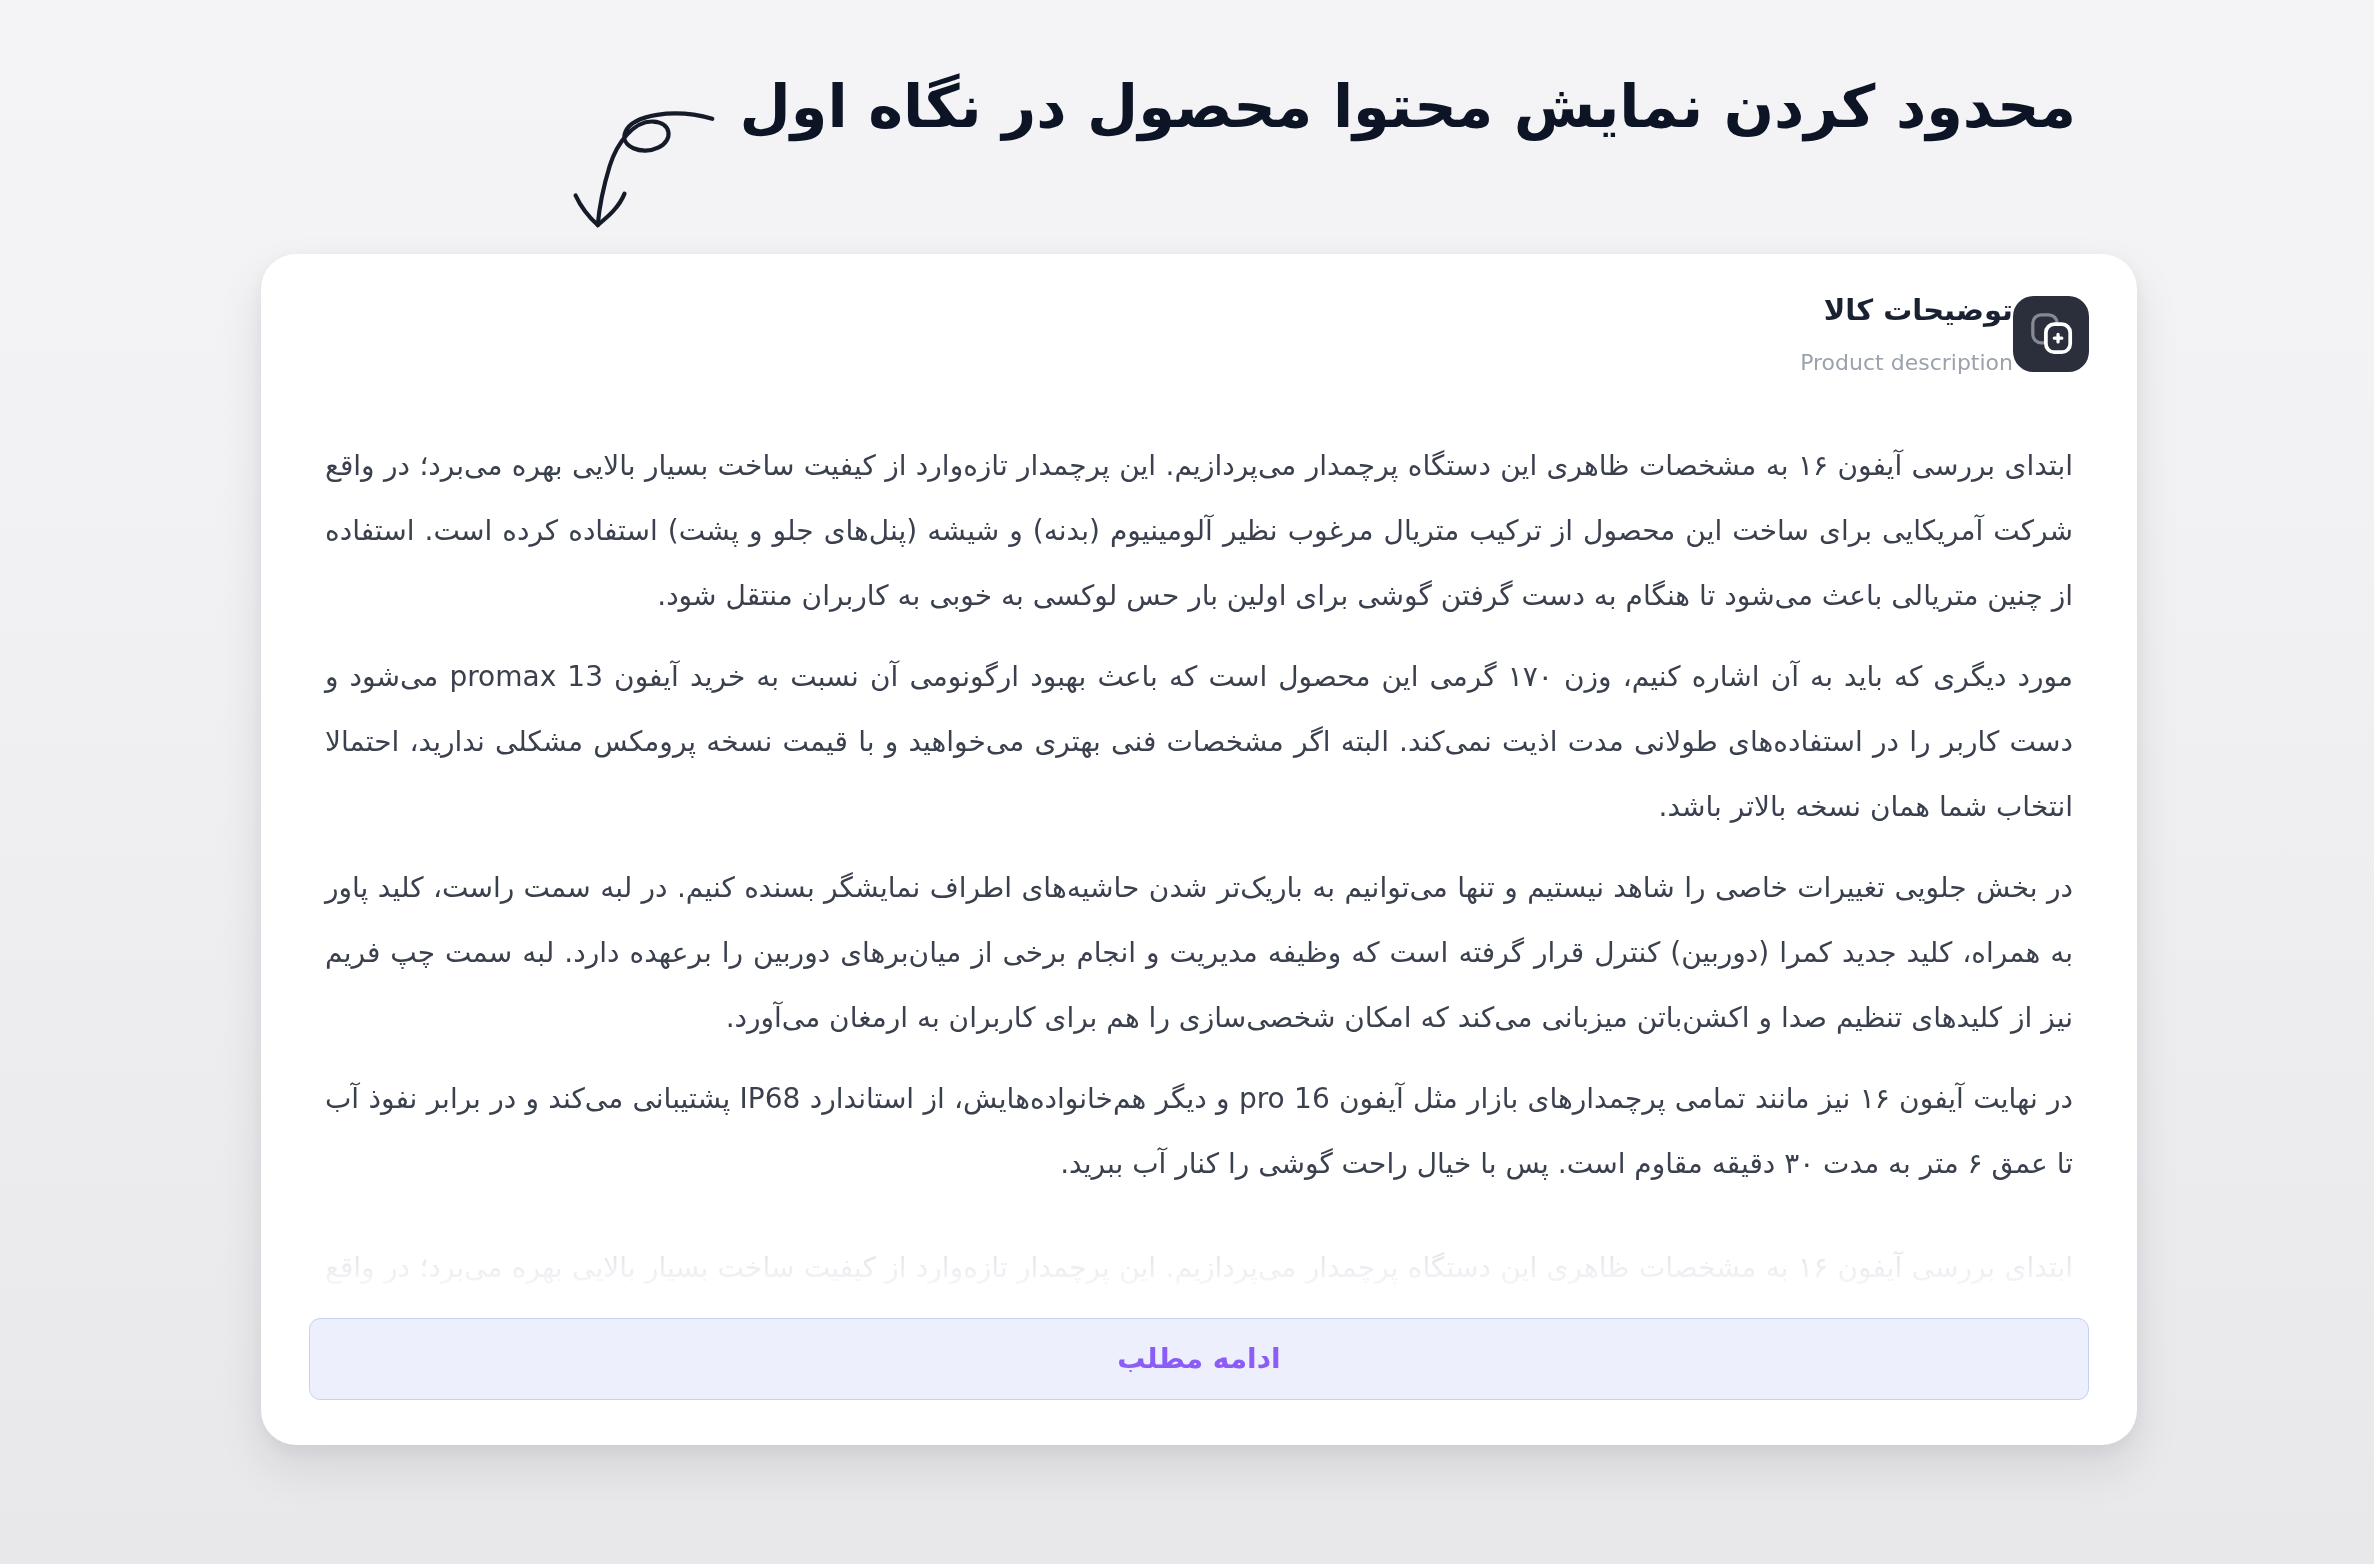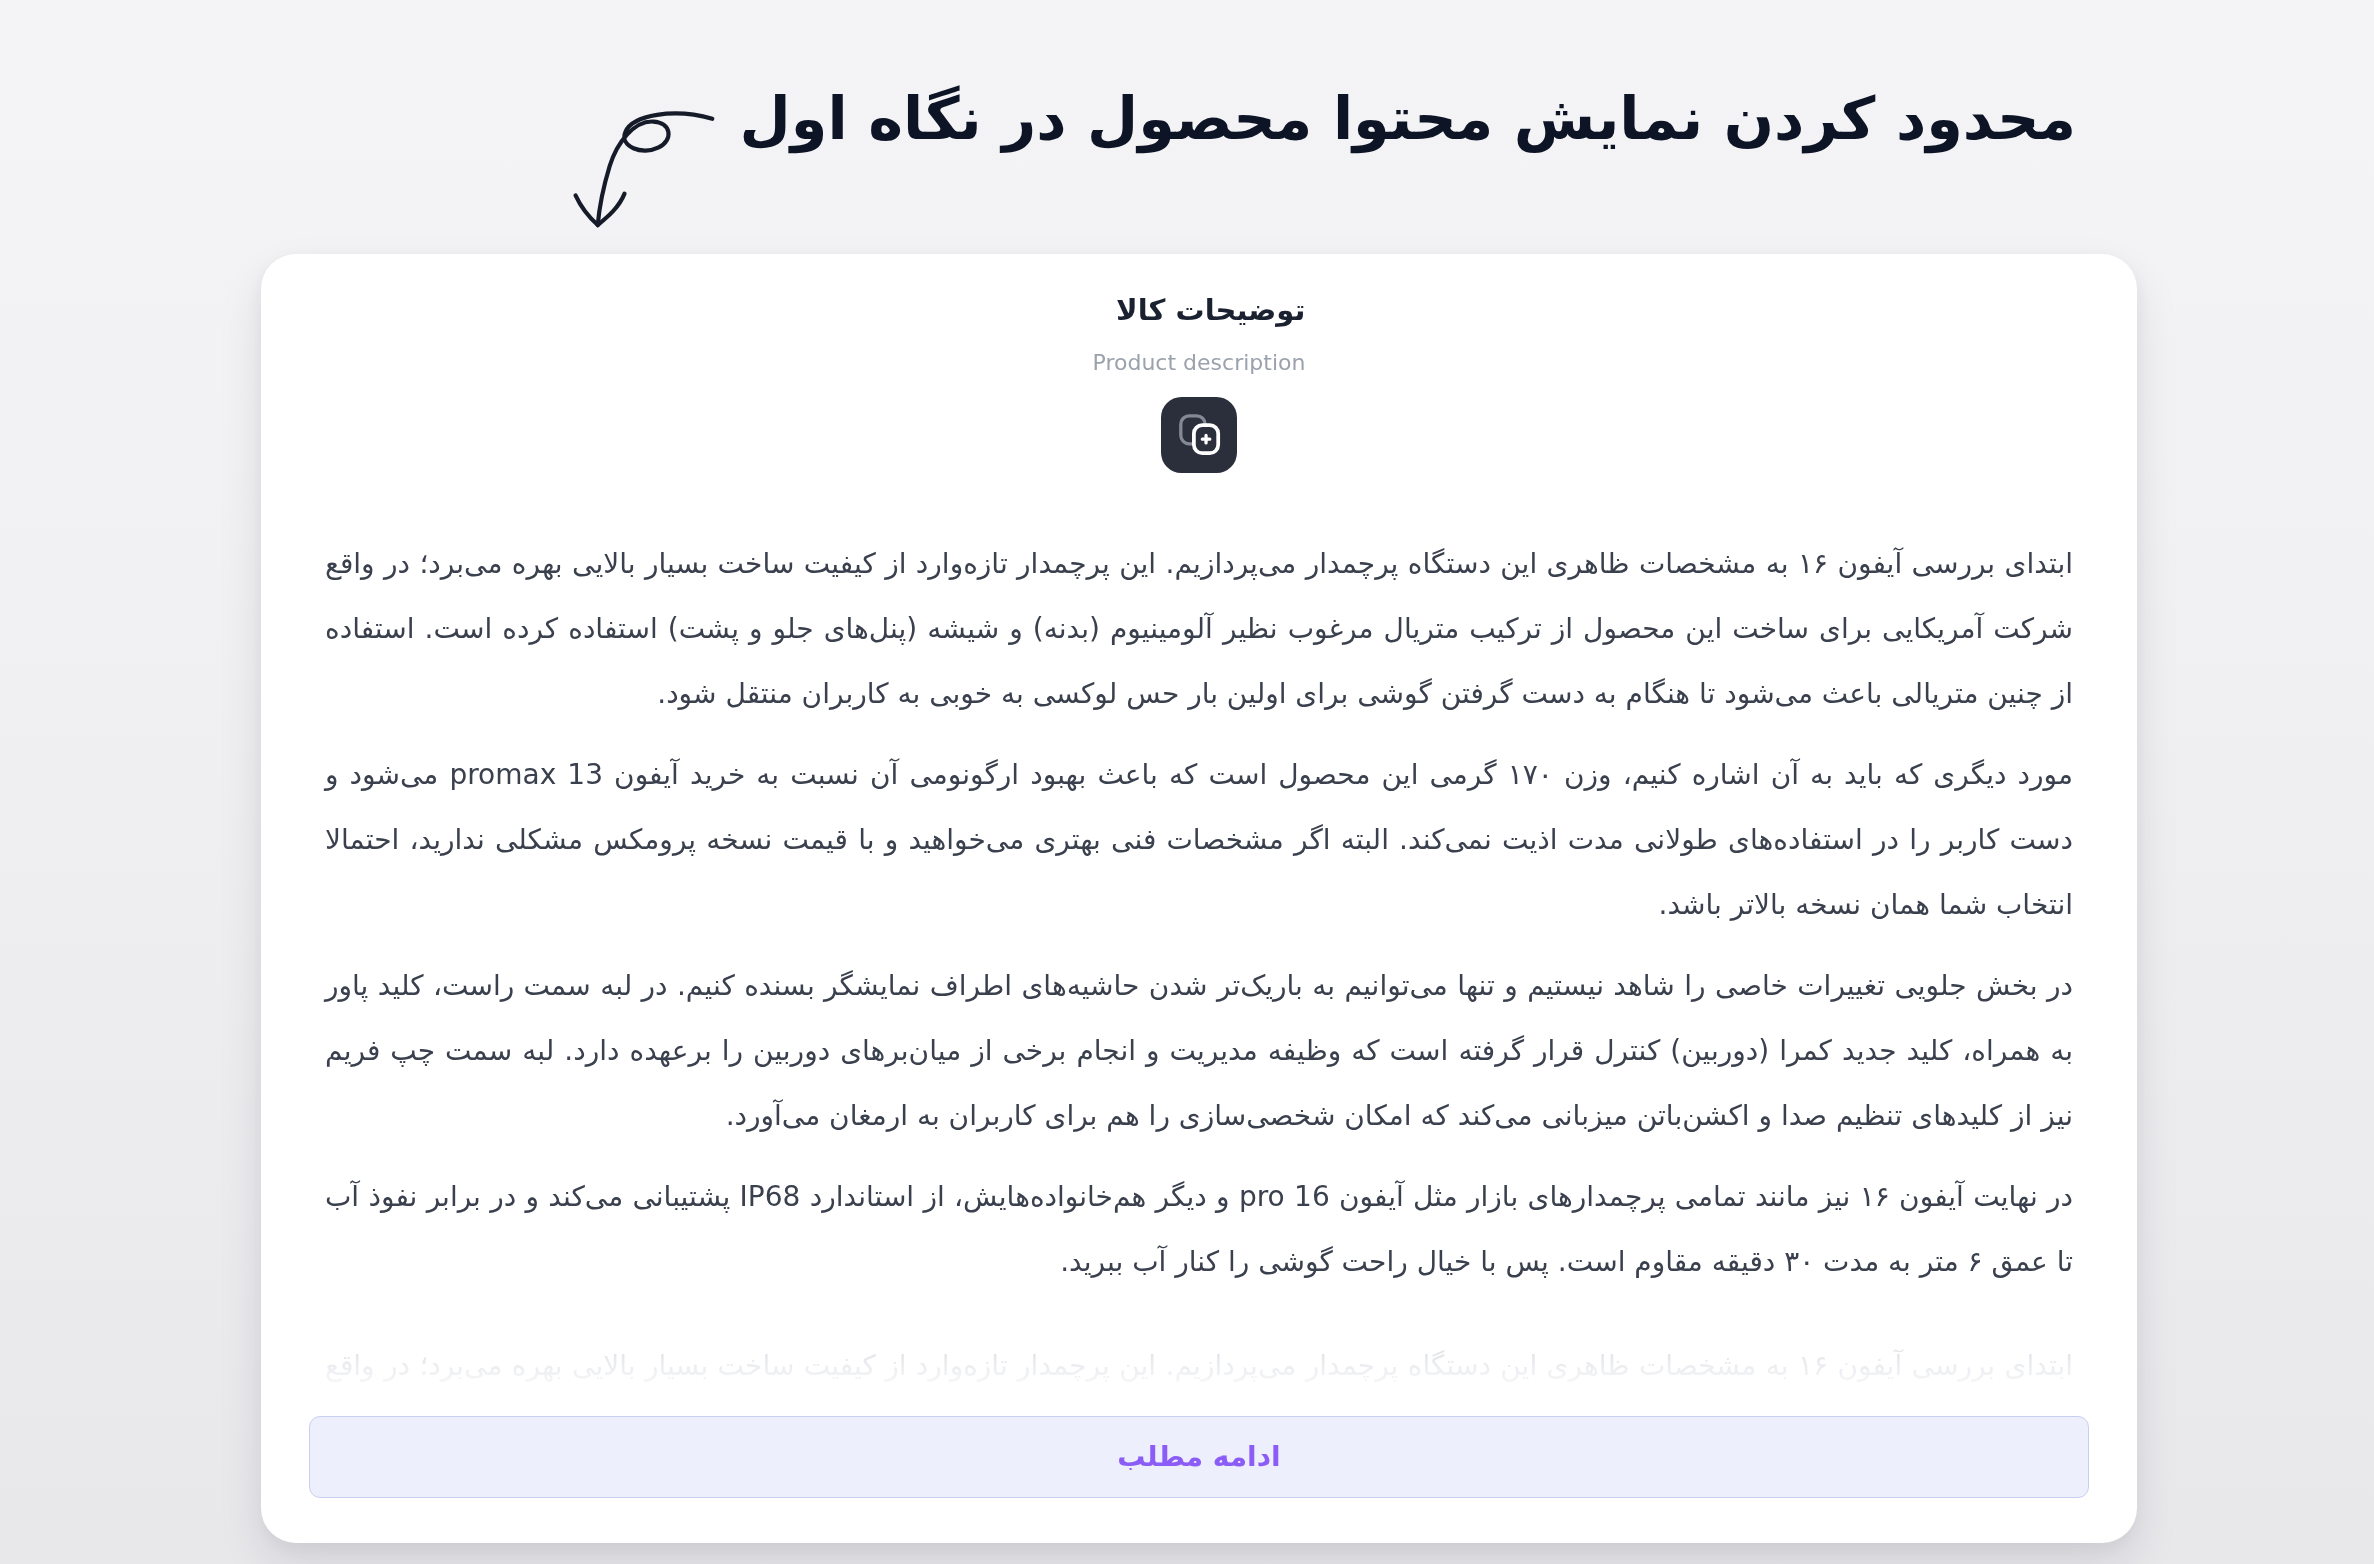--- a/index.html
+++ b/index.html
@@ -10,21 +10,21 @@
     position: relative;
     width: 2375px;
     height: 1565px;
     overflow: hidden;
     background: linear-gradient(180deg, #f4f4f6 0%, #f2f2f4 30%, #ededef 65%, #e8e8eb 100%);
   }
 
   
   .hero-title {
     position: absolute;
-    top: 84px;
+    top: 72px;
     right: 299px;
     direction: rtl;
     font-size: 59px;
     font-weight: 800;
     letter-spacing: -0.9px;
     color: #0d1426;
     text-align: center;
   }
 
   .arrow-doodle {
@@ -43,24 +43,23 @@
     width: 1876px;
     min-height: 1176px;
     background: #ffffff;
     border-radius: 35px;
     box-shadow: 0 22px 46px rgba(30, 34, 50, 0.10), 0 5.6px 15px rgba(30, 34, 50, 0.05);
     padding: 39px 48px 45px 48px;
   }
 
   .card-header {
     display: flex;
-    flex-direction: column;
+    flex-direction: row;
     justify-content: flex-end;
     align-items: center;
-    gap: 22px;
   }
   .header-text { text-align: right; direction: rtl; }
   .header-title {
     font-size: 29px;
     font-weight: bold;
     color: #1a2130;
     line-height: 1.2;
   }
   .header-subtitle {
     direction: ltr;

